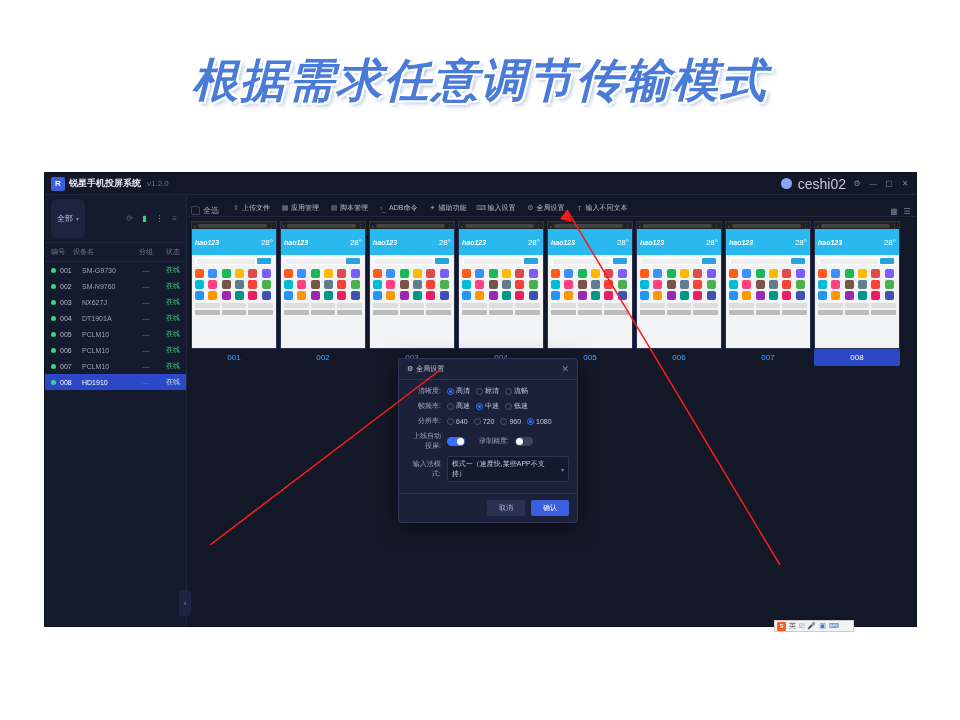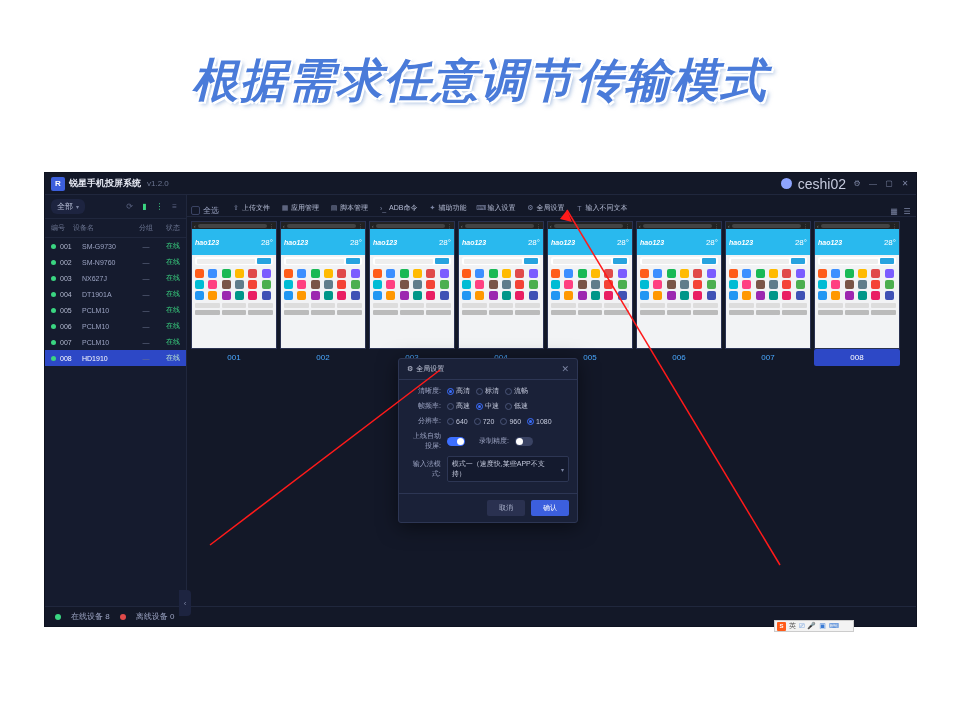--- a/index.html
+++ b/index.html
@@ -12,21 +12,21 @@
   .app-title{font-weight:600;color:#e6e9f3;font-size:9px}
   .app-ver{color:#6a7490;margin-left:6px;font-size:8px}
   .hdr-right{margin-left:auto;display:flex;align-items:center;gap:6px}
   .avatar{width:11px;height:11px;border-radius:50%;background:#8ea5ff}
   .user{font-size:14px;color:#c5cadd}
   .hdr-ico{width:10px;height:10px;display:flex;align-items:center;justify-content:center;color:#7b84a2;cursor:pointer}
   .app-body{flex:1;display:flex;overflow:hidden}
   
   .sidebar{width:142px;background:#151b2e;display:flex;flex-direction:column;border-right:1px solid #20273d}
   .side-top{display:flex;align-items:center;gap:4px;padding:4px 6px;border-bottom:1px solid #20273d}
-  .dd{background:#1d2440;border-radius:6px;padding:2px 6px;font-size:8px;display:flex;align-items:center;gap:3px;color:#b6bdd6;cursor:pointer}
+  .dd{background:#1d2440;border-radius:6px;padding:14px 6px;font-size:8px;display:flex;align-items:center;gap:3px;color:#b6bdd6;cursor:pointer}
   .dd .car{font-size:6px;color:#7b84a2}
   .filters{display:flex;gap:4px;margin-left:auto}
   .fico{width:11px;height:11px;display:flex;align-items:center;justify-content:center;color:#5b6483;cursor:pointer}
   .fico.on{color:#3ad581}
   .side-head{display:flex;padding:4px 6px;font-size:7px;color:#6a7490;border-bottom:1px solid #20273d}
   .c-id{width:22px}.c-name{flex:1}.c-grp{width:20px;text-align:center}.c-stat{width:24px;text-align:right}
   .dev-list{flex:1;overflow:hidden}
   .dev{display:flex;align-items:center;padding:3px 6px;font-size:7px;color:#b2b8cf;cursor:pointer}
   .dev.sel{background:#2d48c6;color:#fff}
   .dot{width:5px;height:5px;border-radius:50%;background:#3ad581;margin-right:4px}
@@ -638,26 +638,20 @@
                 <div class="nw" style="background:#bbb"></div>
                 <div class="nw" style="background:#bbb"></div>
               </div>
             </div>
             <div class="ph-lbl">008</div>
           </div>
         </div>
     </div>
   </div>
 
-  <div class="foot">
-    <span class="fdot g"></span>
-    <span><span>在线设备</span> <span>8</span></span>
-    <span class="fdot r"></span>
-    <span><span>离线设备</span> <span>0</span></span>
-  </div>
 </div>
 
 <div class="side-collapse">‹</div>
 
 <div class="modal">
   <div class="m-hd">
     <div class="m-ti">
         <span>⚙</span>
         <span>全局设置</span>
       </div>

